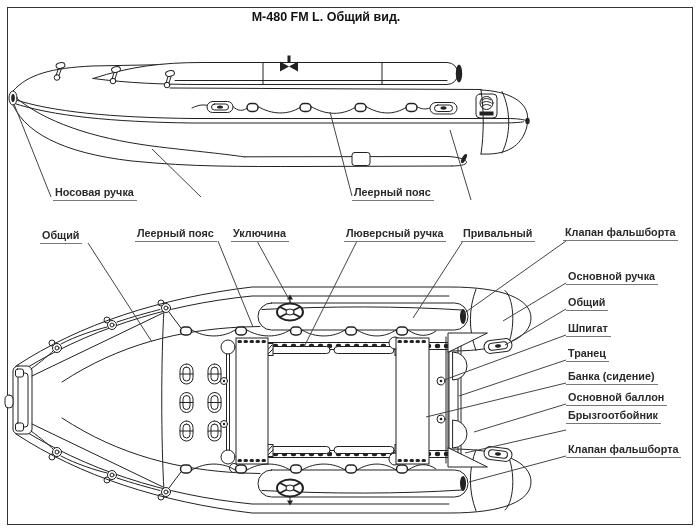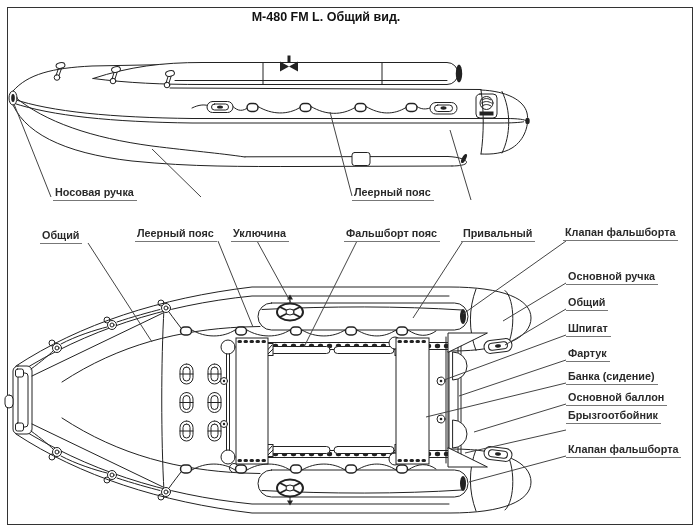--- a/index.html
+++ b/index.html
@@ -343,25 +343,25 @@
       <line x1="566" y1="456" x2="469" y2="482"></line>
     </g>
   </svg>
 
   <div class="lbl" style="left:53px;top:186px">Носовая ручка</div>
   <div class="lbl" style="left:352px;top:186px">Леерный пояс</div>
 
   <div class="lbl" style="left:40px;top:229px">Общий</div>
   <div class="lbl" style="left:135px;top:227px">Леерный пояс</div>
   <div class="lbl" style="left:231px;top:227px">Уключина</div>
-  <div class="lbl" style="left:344px;top:227px">Фальшборт пояс</div>
+  <div class="lbl" style="left:344px;top:227px">Люверсный ручка</div>
   <div class="lbl" style="left:461px;top:227px">Привальный</div>
   <div class="lbl" style="left:563px;top:226px">Клапан фальшборта</div>
 
   <div class="lbl" style="left:566px;top:270px">Основной ручка</div>
   <div class="lbl" style="left:566px;top:296px">Общий</div>
   <div class="lbl" style="left:566px;top:322px">Шпигат</div>
-  <div class="lbl" style="left:566px;top:347px">Фартук</div>
+  <div class="lbl" style="left:566px;top:347px">Транец</div>
   <div class="lbl" style="left:566px;top:370px">Банка (сидение)</div>
   <div class="lbl" style="left:566px;top:391px">Основной баллон</div>
   <div class="lbl" style="left:566px;top:409px">Брызгоотбойник</div>
   <div class="lbl" style="left:566px;top:443px">Клапан фальшборта</div>
 </div>
 
 </body></html>

